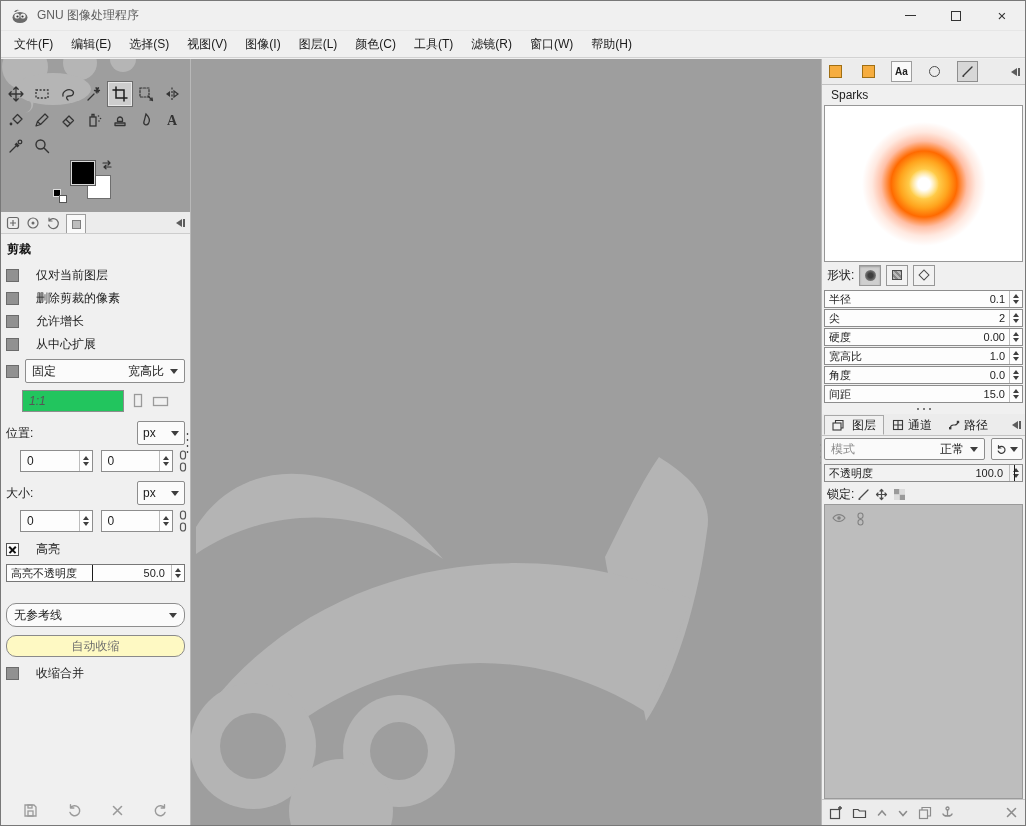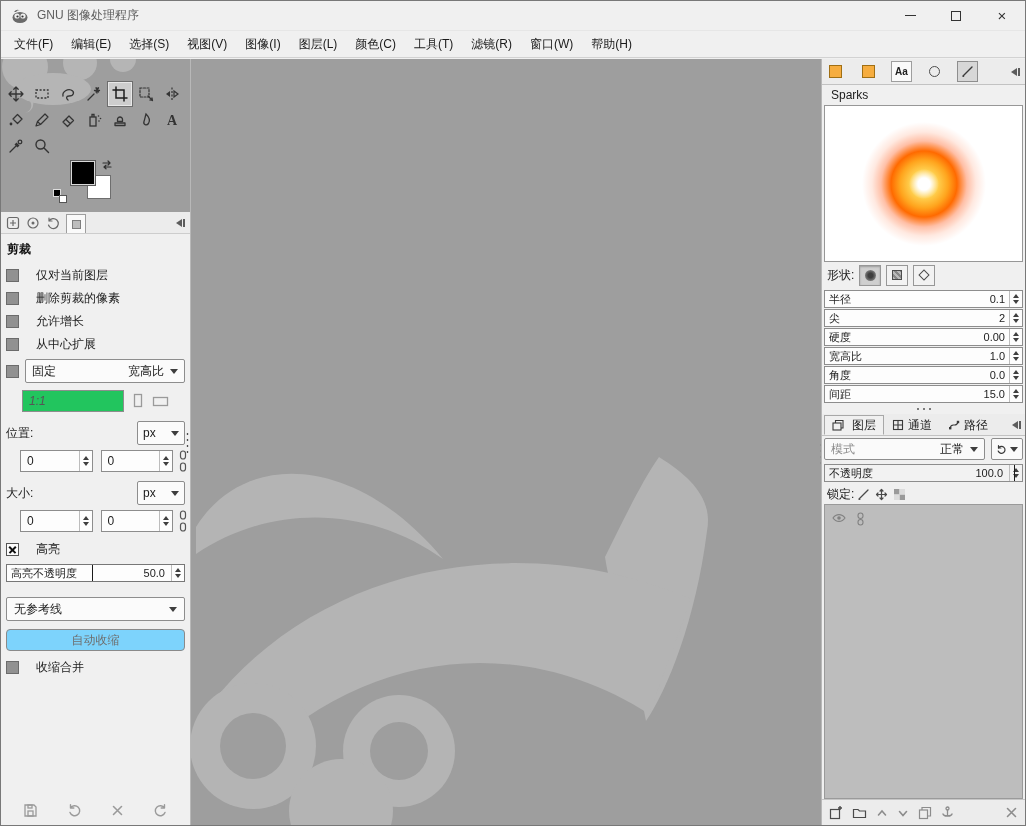--- a/index.html
+++ b/index.html
@@ -72,28 +72,28 @@
   .ratio-text { font-style:italic; color:#555; }
 
   .pos-row { display:flex; align-items:center; margin-bottom:5px; }
   .unit-combo { margin-left:auto; width:48px; height:24px; border:1px solid #8d8d8d; border-radius:2px; background:#fbfbfb; display:flex; align-items:center; padding:0 5px; }
   .unit-combo .tri-down { margin-left:auto; }
   .nums-row { display:flex; gap:8px; margin:0 0 9px 14px; padding-right:12px; position:relative; }
   .spinfield { width:76px; height:22px; border:1px solid #8d8d8d; background:#fdfdfd; display:flex; align-items:center; padding-left:6px; }
   .spinfield .spin { margin-left:auto; }
   .chain { position:absolute; right:-3px; top:0; }
 
-  .hl-opacity { height:18px; border:1px solid #777; background:#fdfdfd; display:flex; align-items:center; position:relative; margin:2px 0 15px 0; font-size:11px; }
+  .hl-opacity { height:18px; border:1px solid #777; background:#fdfdfd; display:flex; align-items:center; position:relative; margin:2px 0 21px 0; font-size:11px; }
   .hl-opacity .lab { padding-left:4px; }
   .hl-opacity .val { margin-left:auto; }
   .hl-line { position:absolute; top:0; bottom:0; width:1px; background:#1b1b1b; }
 
-  .guides-combo { height:24px; border:1px solid #8d8d8d; border-radius:2px; background:#fbfbfb; display:flex; align-items:center; padding:0 7px; margin-bottom:8px; }
+  .guides-combo { height:24px; border:1px solid #8d8d8d; border-radius:10px; background:#fbfbfb; display:flex; align-items:center; padding:0 7px; margin-bottom:8px; }
   .guides-combo .tri-down { margin-left:auto; }
-  .autoshrink { height:22px; background:#7dd3fc; border:1px solid #8a8a8a; border-radius:4px; color:#6e6e6e; display:flex; align-items:center; justify-content:center; margin-bottom:8px; }
+  .autoshrink { height:22px; background:#fef9c3; border:1px solid #8a8a8a; border-radius:10px; color:#6e6e6e; display:flex; align-items:center; justify-content:center; margin-bottom:8px; }
 
   .lp-presets { height:30px; flex:none; display:flex; align-items:center; justify-content:space-around; padding:0 8px; }
 
   
   .rp-tabs { height:26px; flex:none; background:#ececec; border-bottom:1px solid #c2c2c2; display:flex; align-items:flex-end; gap:12px; padding:0 3px 0 3px; position:relative; }
   .rtab { width:21px; height:21px; display:flex; align-items:center; justify-content:center; margin-bottom:2px; }
   .rtab.sel { background:#d7d7d7; border:1px solid #8e8e8e; }
   .rtab.white { background:#fafafa; border:1px solid #9e9e9e; }
   .orange-sq { width:13px; height:13px; background:#f6ad3f; border:1px solid #a06f14; }
   .fonts-glyph { font-size:10px; font-weight:bold; color:#222; }

